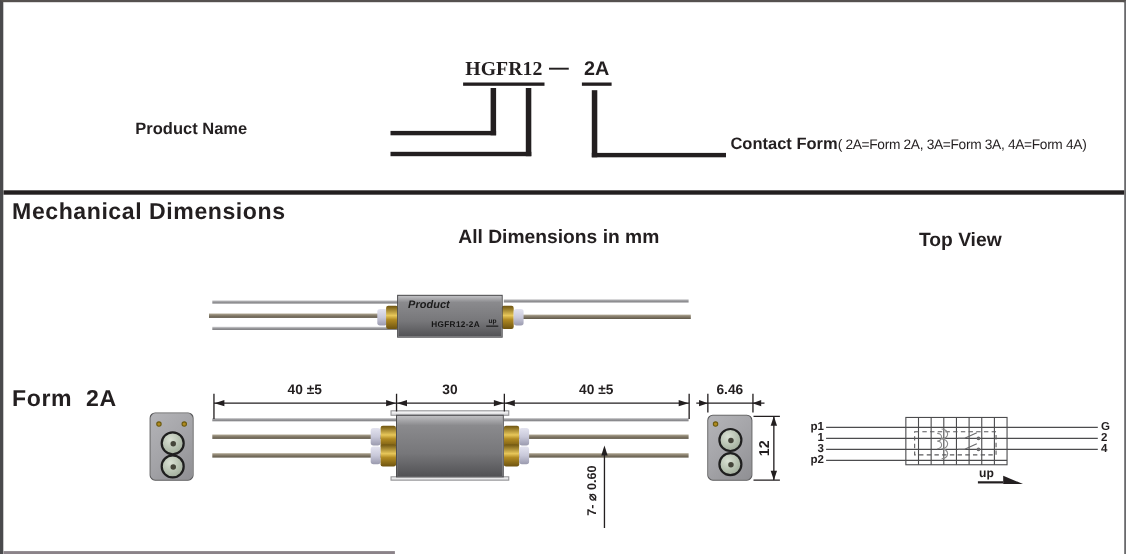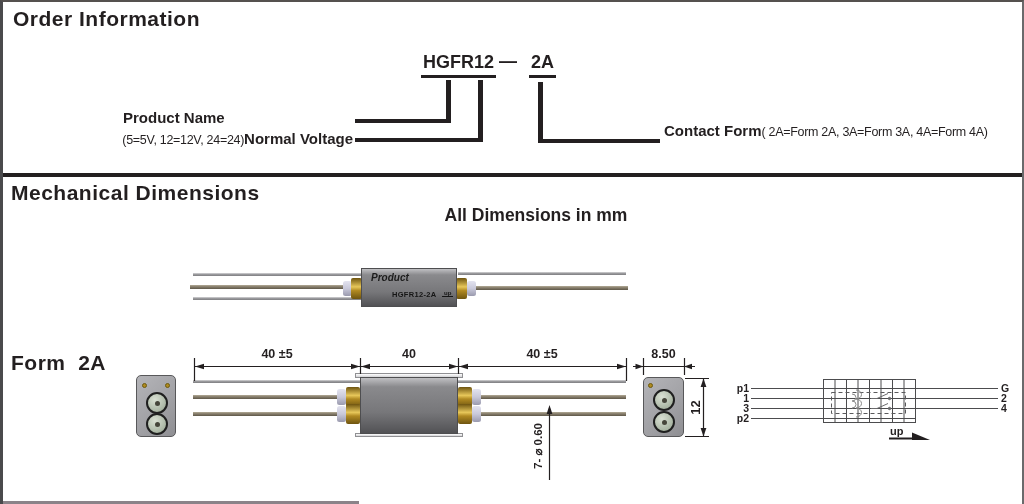--- a/index.html
+++ b/index.html
@@ -30,45 +30,42 @@
   .golddot{position:absolute;width:5px;height:5px;border-radius:50%;background:#b08a1e;border:1px solid #6b5a10;box-sizing:border-box;}
   .pinlabel{font-size:10.5px;font-weight:bold;line-height:10px;}
   .rot{transform:rotate(-90deg);transform-origin:center center;}
   .pre{white-space:pre;}
 </style>
 </head>
 <body>
 
 <div id="page">
 
-  <div class="abs h1" style="left:10px;top:5px;">Order Information</div>
 
-  <div class="abs code" style="left:418px;top:50px;min-width:64px;text-align:center;">HGFR12</div>
+  <div class="abs code" style="left:418px;top:50px;min-width:64px;text-align:center;font-family:Liberation Serif, serif;">HGFR12</div>
   <div class="abs" style="left:496px;top:49px;font-size:18px;font-weight:bold;">—</div>
   <div class="abs code" style="left:526px;top:50px;">2A</div>
 
   <div class="abs ink" style="left:443px;top:78px;width:5px;height:43px;"></div>
   <div class="abs ink" style="left:352px;top:117px;width:96px;height:4px;"></div>
   <div class="abs ink" style="left:475px;top:78px;width:5px;height:62px;"></div>
   <div class="abs ink" style="left:352px;top:136px;width:128px;height:4px;"></div>
   <div class="abs ink" style="left:535px;top:80px;width:5px;height:61px;"></div>
   <div class="abs ink" style="left:535px;top:137px;width:122px;height:4px;"></div>
 
   <div class="abs lbl-b" style="left:120px;top:107px;width:230px;text-align:left;">Product Name</div>
-  <div class="abs" style="left:40px;top:128px;width:310px;text-align:right;">
-    <span class="lbl-s">(5=5V, 12=12V, 24=24)</span><span class="lbl-b">Normal Voltage</span>
-  </div>
   <div class="abs" style="left:661px;top:120px;width:360px;">
     <span class="lbl-b">Contact Form</span><span class="lbl-s">( 2A=Form 2A, 3A=Form 3A, 4A=Form 4A)</span>
   </div>
 
   <div class="abs ink" style="left:0;top:171px;width:1024px;height:4px;"></div>
 
   <div class="abs h1" style="left:8px;top:179px;">Mechanical Dimensions</div>
-  <div class="abs h2" style="left:400px;top:203px;width:266px;text-align:center;">All Dimensions in mm</div>
+  <div class="abs h2" style="left:372px;top:203px;width:266px;text-align:center;">All Dimensions in mm</div>
+  <div class="abs h2" style="left:790px;top:206px;width:160px;text-align:center;">Top View</div>
 
   <div class="abs wire-g" style="left:190px;top:271px;width:169px;height:3px;"></div>
   <div class="abs wire-t" style="left:187px;top:283px;width:157px;height:4px;"></div>
   <div class="abs wire-g" style="left:190px;top:295px;width:169px;height:3px;"></div>
   <div class="abs wire-g" style="left:455px;top:270px;width:168px;height:3px;"></div>
   <div class="abs wire-t" style="left:468px;top:284px;width:157px;height:4px;"></div>
   <div class="abs cap" style="left:340px;top:279px;width:9px;height:15px;"></div>
   <div class="abs gold" style="left:348px;top:276px;width:11px;height:21px;"></div>
   <div class="abs gold" style="left:453px;top:276px;width:11px;height:21px;"></div>
   <div class="abs cap" style="left:464px;top:279px;width:9px;height:15px;"></div>
@@ -156,23 +153,23 @@
     <g stroke="#6a6a6c" stroke-width="1" fill="none">
       <path d="M868,396.5 h6 M874,396.5 l11,-5 M868,406.5 h6 M874,406.5 l11,-5"></path>
       <circle cx="886.5" cy="396.5" r="1.2" fill="#6a6a6c"></circle>
       <circle cx="886.5" cy="406.5" r="1.2" fill="#6a6a6c"></circle>
     </g>
     <path d="M886,436.5 H909" stroke="#231f20" stroke-width="2"></path>
     <polygon points="909,430.5 927,438 909,438" fill="#231f20"></polygon>
   </svg>
 
   <div class="abs dimtxt" style="left:234px;top:345px;width:80px;">40 ±5</div>
-  <div class="abs dimtxt" style="left:376px;top:345px;width:60px;">40</div>
+  <div class="abs dimtxt" style="left:376px;top:345px;width:60px;">30</div>
   <div class="abs dimtxt" style="left:499px;top:345px;width:80px;">40 ±5</div>
-  <div class="abs dimtxt" style="left:630px;top:345px;width:61px;">8.50</div>
+  <div class="abs dimtxt" style="left:630px;top:345px;width:61px;">6.46</div>
   <div class="abs dimtxt rot" style="left:679px;top:398px;width:26px;font-size:13px;">12</div>
   <div class="abs dimtxt rot pre" style="left:500px;top:437px;width:70px;font-size:11.5px;">7- ⌀ 0.60</div>
 
   <div class="abs pinlabel" style="left:712px;top:381px;width:34px;text-align:right;">p1</div>
   <div class="abs pinlabel" style="left:712px;top:391px;width:34px;text-align:right;">1</div>
   <div class="abs pinlabel" style="left:712px;top:401px;width:34px;text-align:right;">3</div>
   <div class="abs pinlabel" style="left:712px;top:411px;width:34px;text-align:right;">p2</div>
   <div class="abs pinlabel" style="left:998px;top:381px;">G</div>
   <div class="abs pinlabel" style="left:998px;top:391px;">2</div>
   <div class="abs pinlabel" style="left:998px;top:401px;">4</div>

